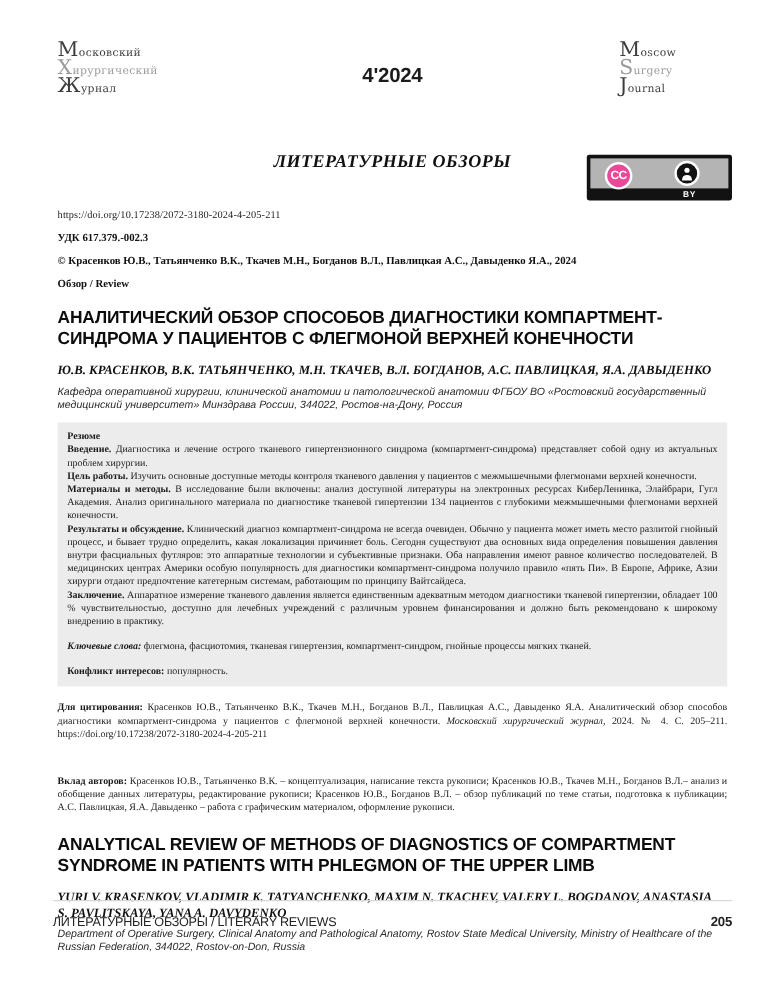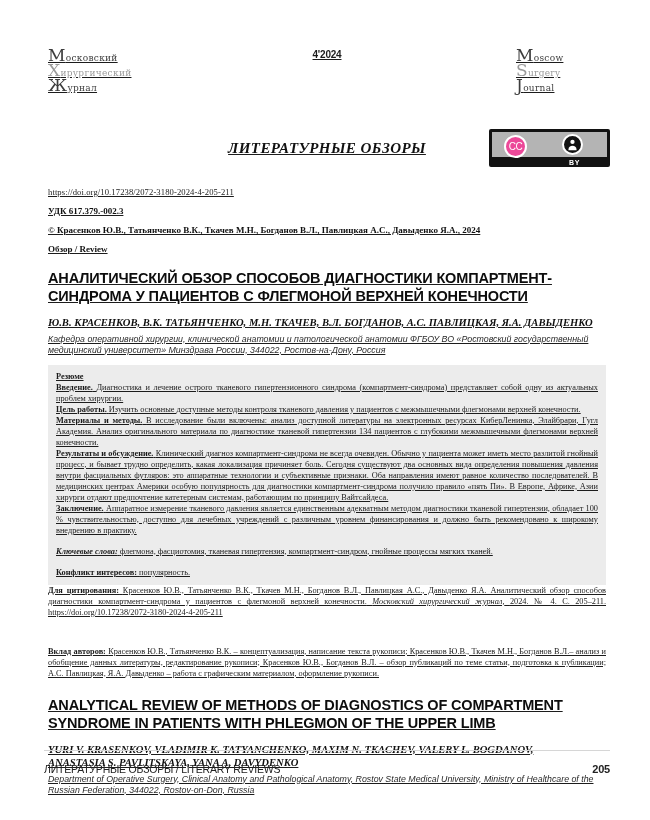--- a/index.html
+++ b/index.html
@@ -6,43 +6,43 @@
   html, body { background: #ffffff; }
   .page {
     width: 650px; height: 820px;
     position: relative;
     background: #ffffff;
     font-family: "Liberation Serif", serif;
     color: #1c1c1c;
     overflow: hidden;
     margin: 0 auto;
   }
-  .content { padding: 17px 44px 0 48px; text-decoration: underline; }
+  .content { padding: 4px 44px 0 48px; }
 
   
   .header { display: flex; justify-content: space-between; align-items: flex-start; padding-top: 32px; }
   .logo { width: 130px; font-family: "DejaVu Serif", serif; }
   .logo-line { font-size: 9px; line-height: 12px; letter-spacing: 0.3px; color: #3d3d3d; }
   .logo-line::first-letter { font-size: 17px; }
   .logo-line.gray { color: #9b9b9b; }
   .logo.right { text-align: left; padding-left: 40px; }
-  .issue { font-family: "Liberation Sans", sans-serif; font-weight: bold; font-size: 10px; margin-top: 0; letter-spacing: -0.2px; }
+  .issue { font-family: "Liberation Sans", sans-serif; font-weight: bold; font-size: 17px; margin-top: 17px; letter-spacing: -0.2px; }
 
   .section-heading {
     text-align: center; font-weight: bold; font-style: italic;
     font-size: 15px; margin-top: 46px; letter-spacing: 0.4px; color: #111;
   }
 
   
   .badge { position: absolute; top: 129px; right: 40px; width: 121px; height: 38px; background: #121212; border-radius: 2px; }
   .badge-inner { position: absolute; left: 3px; right: 3px; top: 3px; height: 25px; background: #b4b4b4; }
   .cc-circle {
     position: absolute; left: 15px; top: 6px; width: 23px; height: 23px;
     border-radius: 50%; background: #ec4899; border: 2px solid #fff;
-    color: #fff; font-family: "Liberation Sans", sans-serif; font-weight: normal; font-size: 10px;
+    color: #fff; font-family: "Liberation Sans", sans-serif; font-weight: bold; font-size: 10px;
     display: flex; align-items: center; justify-content: center; letter-spacing: -0.5px;
   }
   .person-circle {
     position: absolute; right: 27px; top: 5px; width: 21px; height: 21px;
     border-radius: 50%; background: #121212; border: 2px solid #fff;
     display: flex; align-items: center; justify-content: center;
   }
   .by-label {
     position: absolute; right: 30px; bottom: 1px; color: #fff;
     font-family: "Liberation Sans", sans-serif; font-size: 7px; font-weight: bold; letter-spacing: 0.6px;
@@ -72,21 +72,21 @@
     background: #ececec; margin-top: 9px; padding: 6px 8px 7px 8px;
     font-size: 8.3px; line-height: 11px; text-align: justify; color: #1a1a1a;
   }
   .abstract p { margin: 0; }
   .abstract .gap { margin-top: 10px; }
   .abs-heading { font-weight: bold; }
   .lbl-bold { font-weight: bold; }
   .lbl-bold-italic { font-weight: bold; font-style: italic; }
 
   .smallpara { font-size: 8.3px; line-height: 11px; text-align: justify; color: #1a1a1a; }
-  .citation { }
+  .citation { margin-top: 12px; }
   .contribution { margin-top: 28px; }
   .it { font-style: italic; }
 
   .title.en { margin-top: 17px; }
 
   
   .footer {
     position: absolute; left: 44px; right: 40px; top: 750px;
     border-top: 1px solid #d6d6d6; padding-top: 12px;
     display: flex; justify-content: space-between; align-items: baseline;

